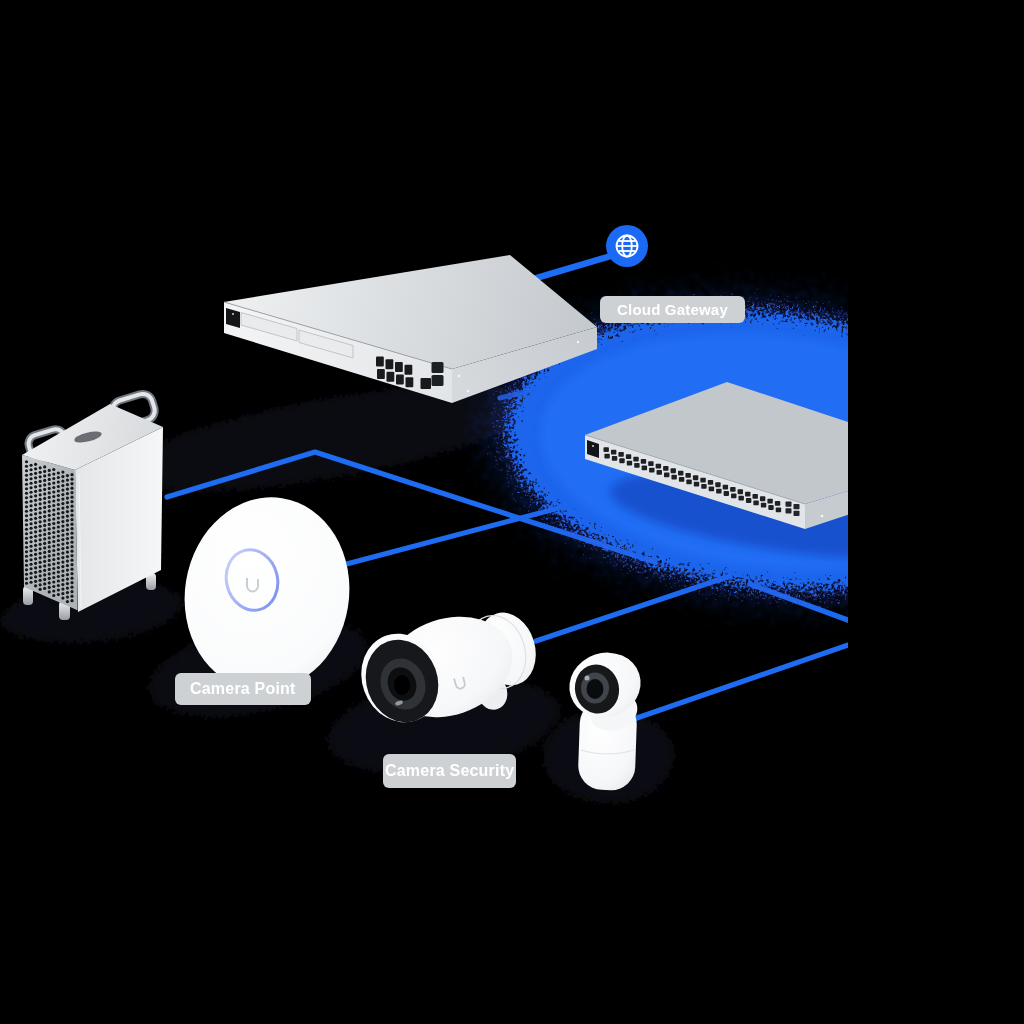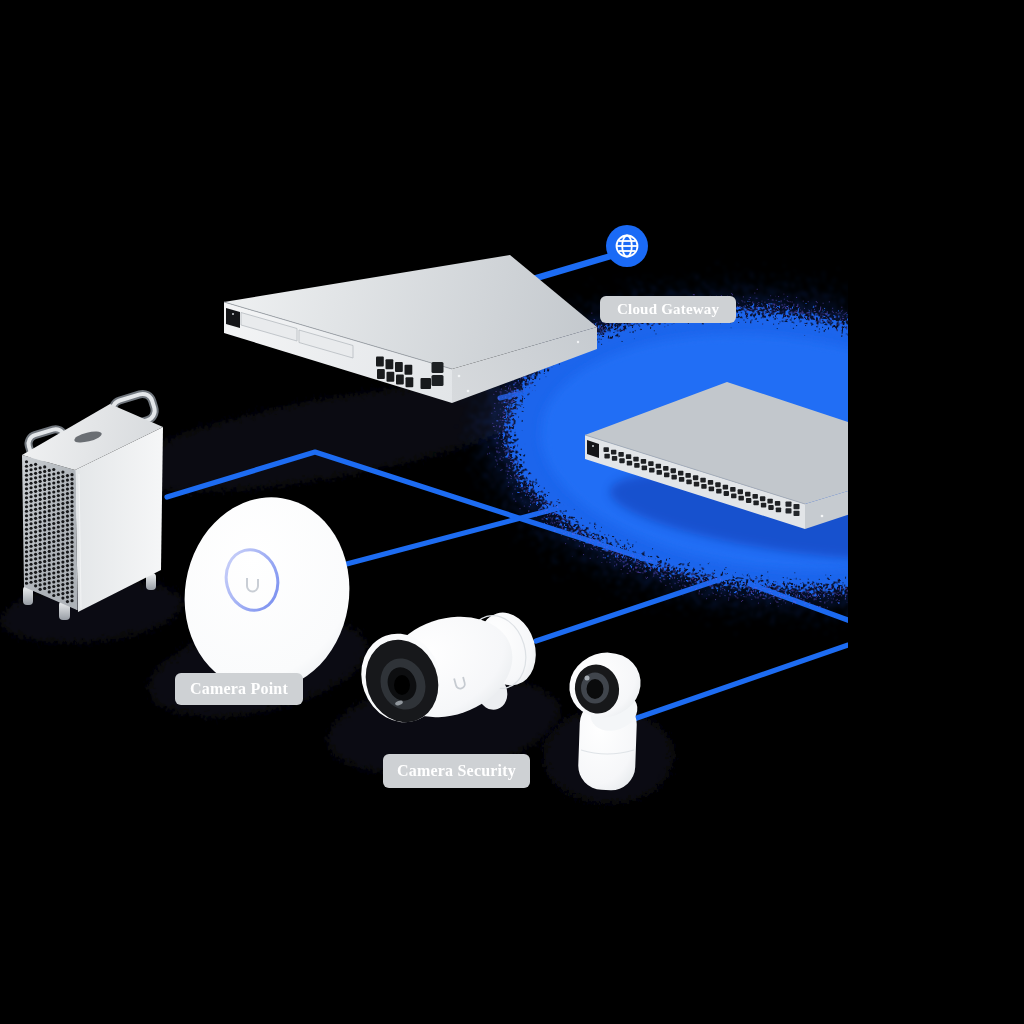--- a/index.html
+++ b/index.html
@@ -1,23 +1,23 @@
 <!DOCTYPE html>
 <html><head>
 <meta charset="utf-8">
 <style>
   html,body{margin:0;padding:0;background:#000;}
   .stage{position:relative;width:848px;height:1024px;background:#000;overflow:hidden;
-         font-family:Liberation Serif, serif;}
+         font-family:Liberation Sans, sans-serif;}
   .stage svg{position:absolute;left:0;top:0;}
   .node-label{position:absolute;background:#ced1d4;color:#fff;font-weight:700;
               border-radius:6px;white-space:nowrap;letter-spacing:.2px;}
   #label-cloud-gateway{left:600px;top:296px;font-size:15px;padding:5px 17px;}
   #label-access-point{left:175px;top:673px;font-size:16px;padding:7px 15px;}
-  #label-camera-security{left:383px;top:754px;font-size:16px;padding:8px 14px;}
+  #label-camera-security{left:383px;top:754px;font-size:16px;padding:8px 2px;}
   #label-switch{left:916px;top:522px;background:none;padding:0;border-radius:0;
                 font-size:17.5px;font-weight:700;color:#fff;}
 </style>
 </head>
 <body>
 
 <div class="stage">
 <svg width="1024" height="1024" viewBox="0 0 1024 1024">
   <defs>
     <linearGradient id="gwTop" x1="224" y1="280" x2="600" y2="360" gradientUnits="userSpaceOnUse">

